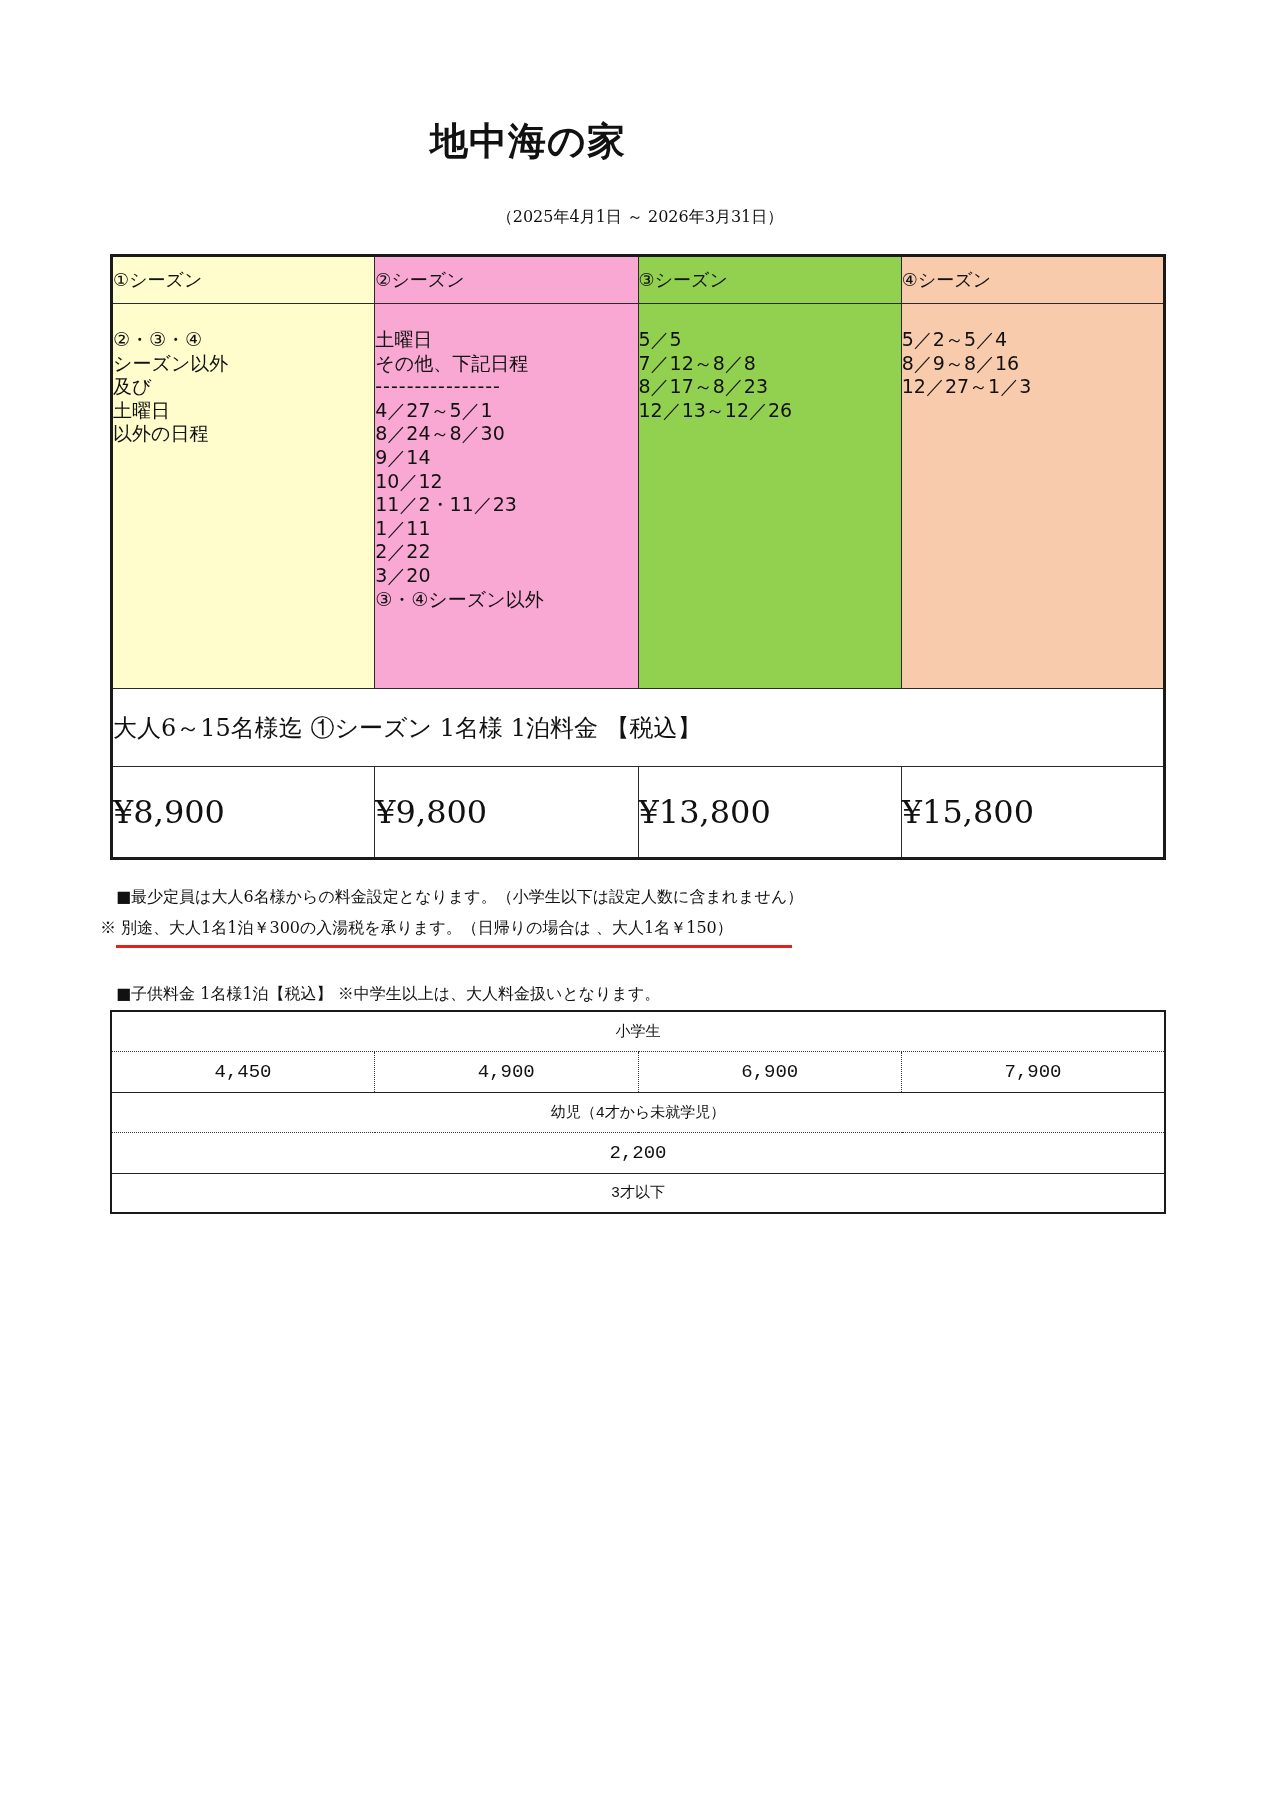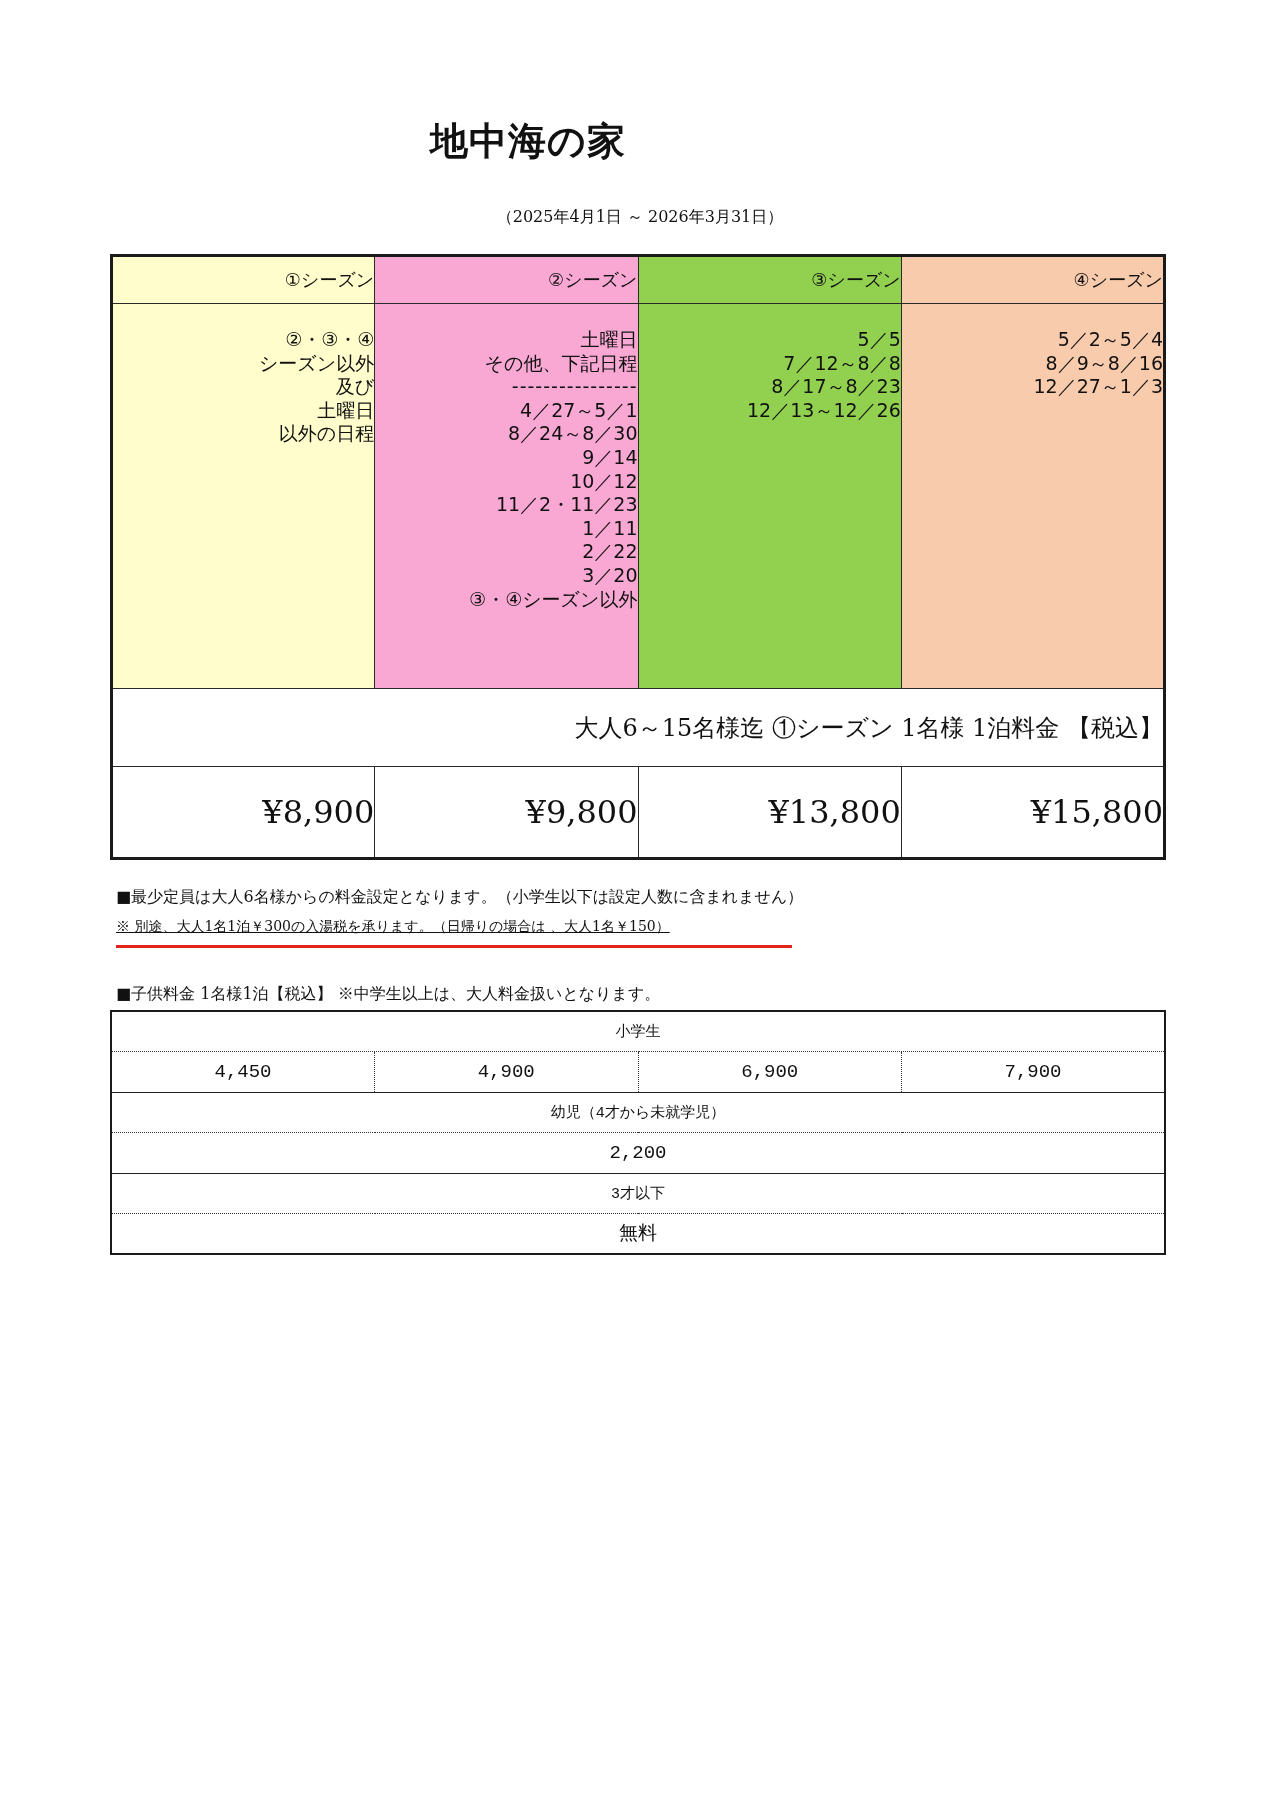--- a/index.html
+++ b/index.html
@@ -6,38 +6,38 @@
   html, body { width: 1280px; height: 1809px; background: #ffffff; }
   body { position: relative; font-family: "DejaVu Serif", "Liberation Serif", serif; color: #111; }
 
   .title { position: absolute; left: 0; width: 1056px; top: 116px; text-align: center;
            font-size: 38px; font-weight: bold; letter-spacing: 1px; }
   .period { position: absolute; left: 0; width: 1280px; top: 207px; text-align: center;
             font-size: 16px; }
 
   .season-table { position: absolute; left: 110px; top: 254px; width: 1056px;
                   border: 3px solid #1a1a1a; border-collapse: collapse; table-layout: fixed; }
-  .season-table td { border: 1.5px solid #2a2a2a; text-align: right; vertical-align: top; }
+  .season-table td { border: 1.5px solid #2a2a2a; text-align: left; vertical-align: top; }
   .season-table .head td { height: 48px; vertical-align: middle;
         font-family: "DejaVu Sans", "Liberation Sans", sans-serif; font-size: 18px; }
   .season-table .dates td { height: 385px; padding-top: 24px;
         font-family: "DejaVu Sans", "Liberation Sans", sans-serif; font-size: 19px; line-height: 23.6px; }
   .season-table .caption td { height: 78px; vertical-align: middle; background: #fff;
         font-size: 24px; }
   .season-table .prices td { height: 92px; vertical-align: middle; background: #fff;
         font-size: 32px; }
   .c1 { background: #fefdcb; }
   .c2 { background: #f9a8d4; }
   .c3 { background: #92d050; }
   .c4 { background: #f8cbad; }
   .date-line { display: block; }
   .dash-line { display: block; letter-spacing: 1px; }
 
   .note1 { position: absolute; left: 116px; top: 887px; font-size: 16px; }
-  .note2 { position: absolute; left: 116px; top: 918px; font-size: 14px; text-decoration: underline; }
+  .note2 { position: absolute; left: 100px; top: 918px; font-size: 16px; }
   .red-underline { position: absolute; left: 116px; top: 945px; width: 676px; height: 3px; background: #e0241c; }
 
   .child-heading { position: absolute; left: 116px; top: 984px; font-size: 16px; }
 
   .child-table { position: absolute; left: 110px; top: 1010px; width: 1056px;
                  border: 2px solid #1a1a1a; border-collapse: collapse; table-layout: fixed; font-family: Liberation Mono, monospace; }
   .child-table td { text-align: center; vertical-align: middle; }
   .child-table .label td { height: 40px; font-size: 15px; border-bottom: 1.5px dotted #333; }
   .child-table .value td { height: 41px; font-size: 19px; border-bottom: 1.5px solid #222; }
   .child-table .value td.sep { border-right: 1.5px dotted #333; }
@@ -133,17 +133,14 @@
   </tr>
   <tr class="label">
     <td colspan="4">幼児（4才から未就学児）</td>
   </tr>
   <tr class="value">
     <td colspan="4">2,200</td>
   </tr>
   <tr class="label">
     <td colspan="4">3才以下</td>
   </tr>
-  <tr class="value">
-    <td colspan="4">無料</td>
-  </tr>
 </tbody>
   </table>
 
 </body></html>

